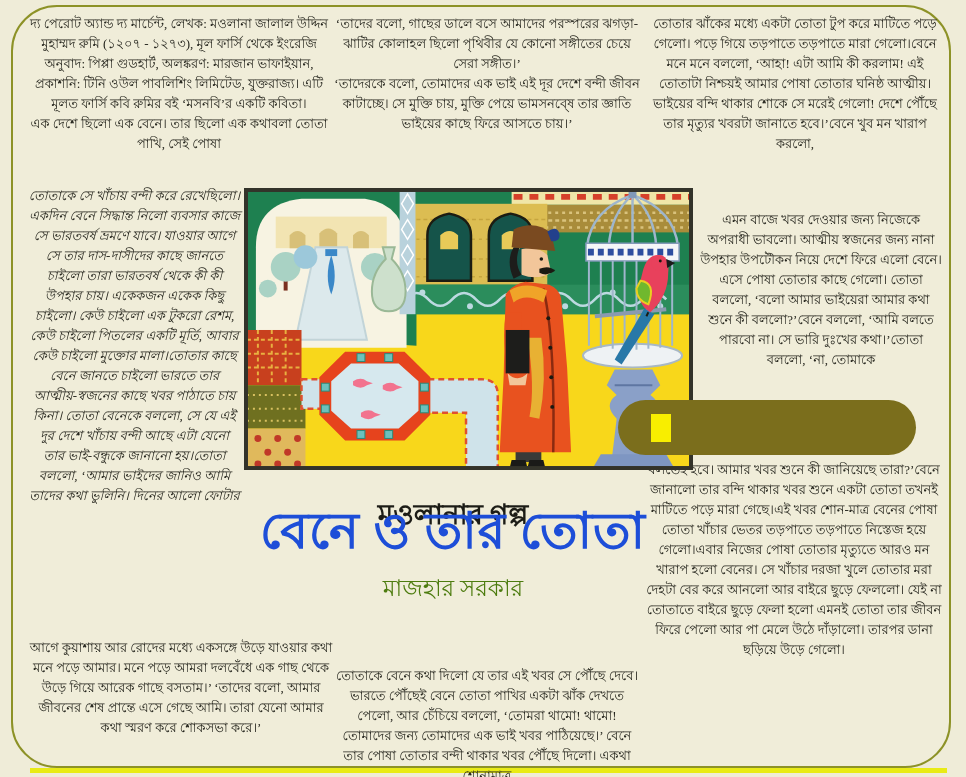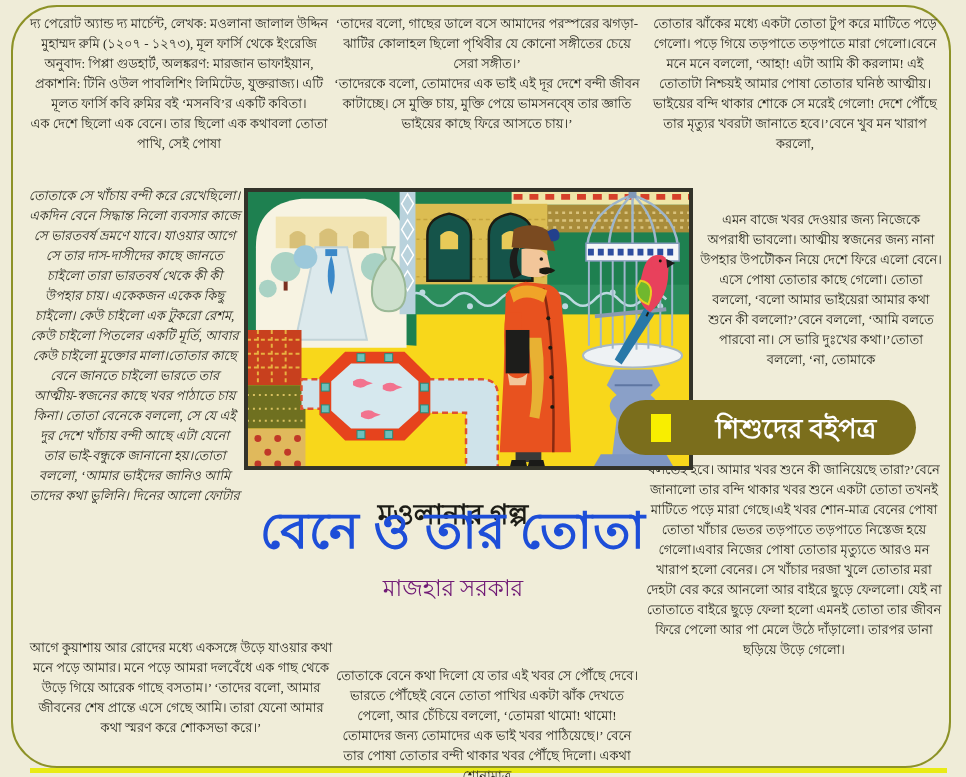--- a/index.html
+++ b/index.html
@@ -26,21 +26,21 @@
     position:absolute;left:246px;top:493px;width:414px;
     text-align:center;font-size:28px;font-weight:bold;color:#1c1c16;
   }
   .headline{
     position:absolute;left:238px;top:500px;width:430px;
     text-align:center;font-size:50px;line-height:62px;font-weight:bold;
     color:#1d4ed8;letter-spacing:1px;
   }
   .author{
     position:absolute;left:246px;top:570px;width:414px;
-    text-align:center;font-size:23px;color:#701a75;
+    text-align:center;font-size:23px;color:#4d7c0f;
   }
   .illustration-box{
     position:absolute;left:244px;top:188px;width:449px;height:282px;
     border:2px solid #33332a;box-sizing:border-box;background:#f8d71b;
   }
   .illustration-box svg{display:block;width:100%;height:100%;}
   .badge{
     position:absolute;left:618px;top:400px;width:298px;height:55px;
     background:#7b6e1c;border-radius:28px;z-index:5;
   }
@@ -227,14 +227,13 @@
       <line x1="406" y1="124" x2="404" y2="128" stroke="#1a1a12" stroke-width="2"></line>
     </g>
   </g>
 
   <rect x="1" y="1" width="447" height="280" fill="none" stroke="#33332a" stroke-width="2"></rect>
 </svg>
 </div>
 
 <div class="badge">
   <div class="marker"></div>
-  <div class="label">শিশুদের বইপত্র</div>
 </div>
 
 </body></html>

